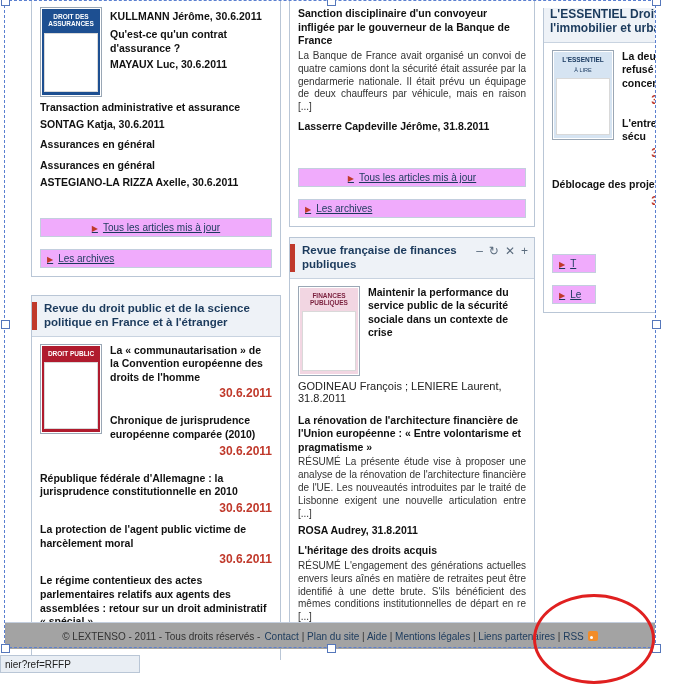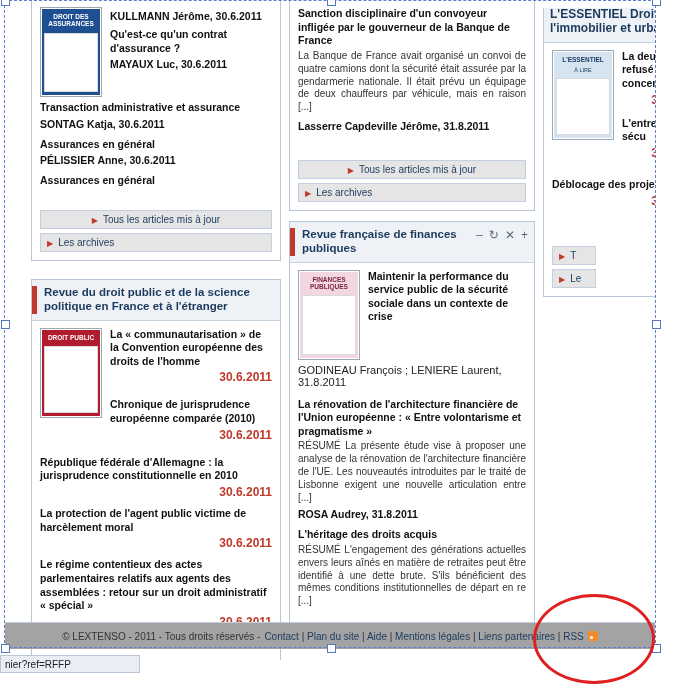--- a/index.html
+++ b/index.html
@@ -70,23 +70,23 @@
   .th-blue{background:#1d4f91;color:#fff;}
   .th-red{background:#b01b2e;color:#fff;}
   .th-pink{background:#f2d6e2;color:#7a1f3d;}
   .th-ess{background:#d6e4f2;color:#17375e;}
   .th-cap{font-size:6.5px;font-weight:bold;text-align:center;line-height:1.15;padding:4px 2px 2px 2px;}
   .th-white{background:#fff;flex:1;width:88%;margin:3px auto;border:1px solid rgba(0,0,0,.15);}
   .th-band{font-size:5.5px;text-align:center;padding:2px 1px;}
 
   .btnrow{padding:4px 8px 8px 8px;}
   .pillbtn{
-    display:block;border:1px solid #c3cede;background:#e5e5e5;
-    font-size:10px;color:#1b3a5c;padding:3px 6px;margin-top:4px;
-    text-align:left;cursor:pointer;
+    display:block;border:1px solid #c3cede;background:#f0abfc;
+    font-size:10px;color:#1b3a5c;padding:3px 6px;margin-top:12px;
+    text-align:left;cursor:pointer;text-decoration:underline;
   }
   .pillbtn.center{text-align:center;}
   .pillbtn .arrow{color:#c0392b;font-size:8px;margin-right:5px;}
 
   
   .footer{
     position:absolute;left:5px;top:622px;width:650px;height:26px;
     border-top:1px solid #c3cede;
     background:#a3a3a3;
     display:flex;align-items:center;justify-content:center;
@@ -141,25 +141,25 @@
           </div>
         </div>
 
         <div class="item" style="margin-top:4px;">
           <div class="title">Transaction administrative et assurance</div>
           <div class="author">SONTAG Katja, 30.6.2011</div>
         </div>
 
         <div class="item">
           <div class="title">Assurances en général</div>
-          <div class="author">PÉLISSIER Anne, 30.6.2011</div>
         </div>
 
         <div class="item">
           <div class="title">Assurances en général</div>
+          <div class="author">ASTEGIANO-LA RIZZA Axelle, 30.6.2011</div>
         </div>
       </div>
       <div class="btnrow">
         <div class="pillbtn center"><span class="arrow">▶</span><span>Tous les articles mis à jour</span></div>
         <div class="pillbtn"><span class="arrow">▶</span><span>Les archives</span></div>
       </div>
     </div>
 
     <div class="panel" style="margin-top:18px;">
       <div class="panel-head">

